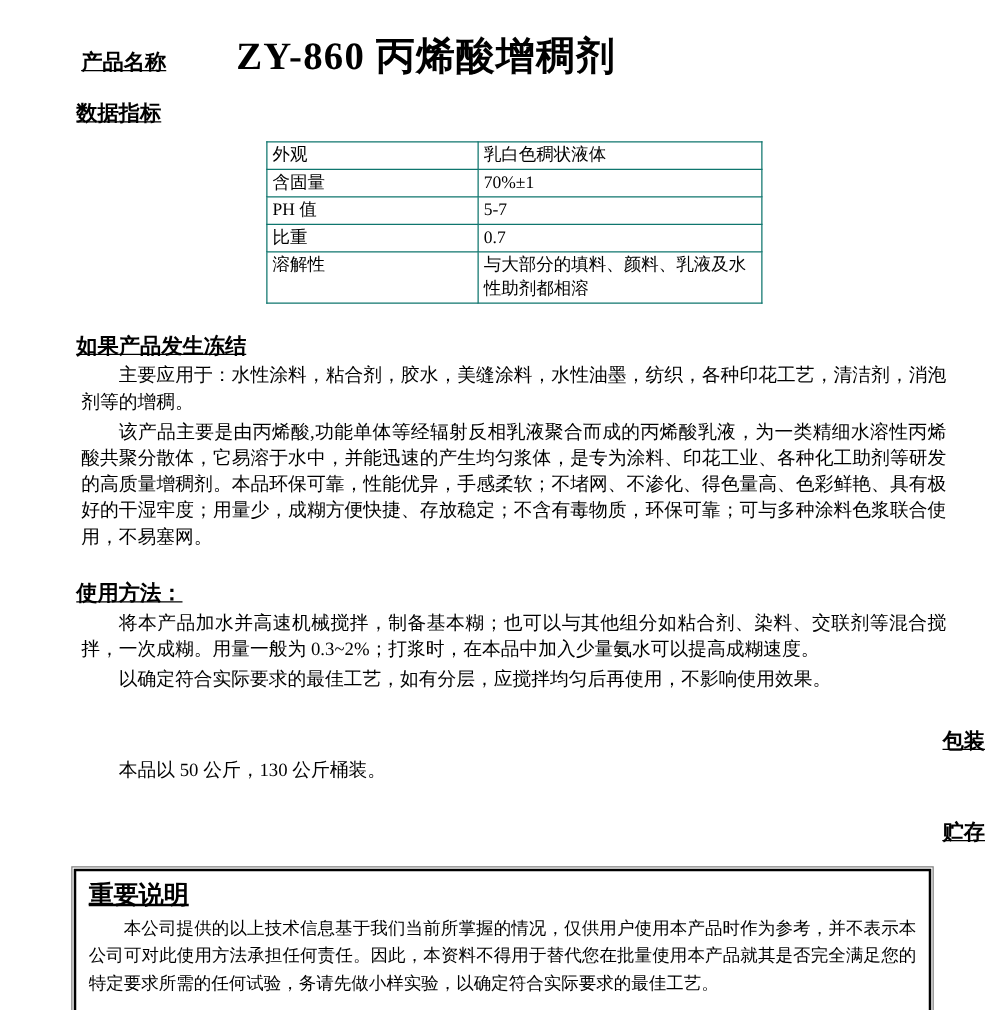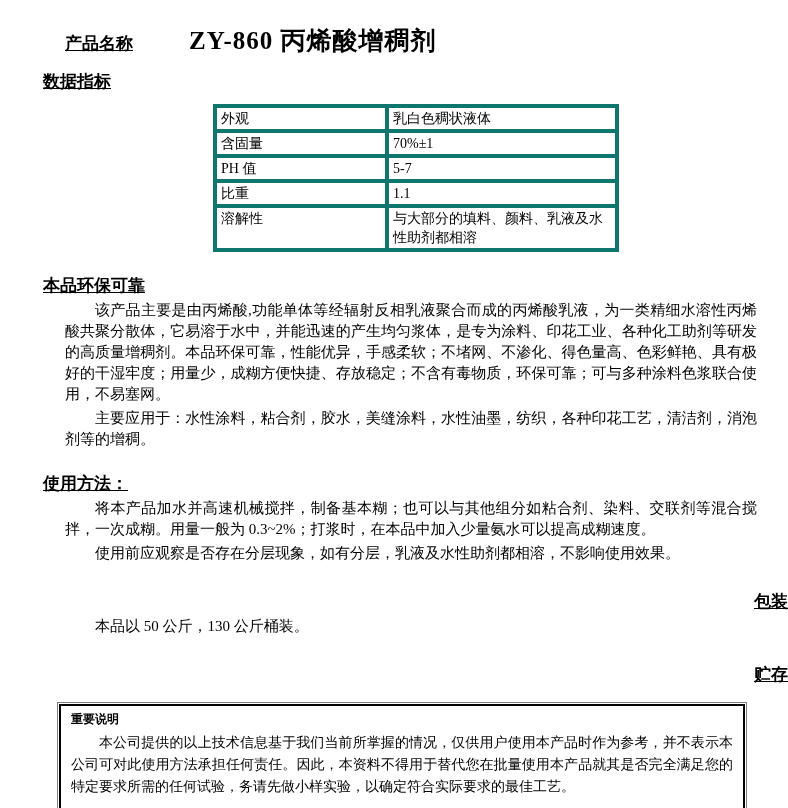--- a/index.html
+++ b/index.html
@@ -15,42 +15,42 @@
   }
   .header-row {
     display: flex;
     align-items: baseline;
     margin: 24px 0 0 65px;
   }
   .section-heading {
     font-size: 17px;
     font-weight: bold;
     text-decoration: underline;
-    margin-left: 43px;
+    margin-left: 61px;
   }
   .product-label {
     font-size: 17px;
     font-weight: bold;
     text-decoration: underline;
   }
   .doc-title {
-    font-size: 25px;
+    font-size: 31px;
     font-weight: bold;
     margin-left: 56px;
     letter-spacing: 1px;
   }
   .spec-table {
     border-collapse: collapse;
     margin: 11px 0 0 213px;
     table-layout: fixed;
     width: 390px;
     font-size: 14px;
   }
   .spec-table td {
-    border: 4px solid #0f766e;
+    border: 1px solid #0f766e;
     padding: 1px 4px;
     vertical-align: top;
     line-height: 19px;
   }
   .spec-table td.col-label { width: 160px; }
   .spec-table td.col-value { width: 218px; }
   .body-para {
     width: 692px;
     margin: 3px 0 0 65px;
     font-size: 15px;
@@ -65,22 +65,23 @@
     margin: 16px 0 0 57px;
     border: 1px solid #7f7f7f;
     padding: 1px;
     box-sizing: border-box;
   }
   .notice-inner {
     border: 2px solid #000000;
     padding: 5px 10px 24px 10px;
   }
   .notice-heading {
-    font-size: 12px;
+    font-size: 20px;
     font-weight: bold;
+    text-decoration: underline;
   }
   .notice-body {
     font-size: 14px;
     line-height: 22px;
     text-indent: 2em;
     margin-top: 4px;
     text-align: justify;
   }
 </style>
 </head>
@@ -104,36 +105,36 @@
       <tr>
         <td class="col-label">含固量</td>
         <td class="col-value">70%±1</td>
       </tr>
       <tr>
         <td class="col-label">PH 值</td>
         <td class="col-value">5-7</td>
       </tr>
       <tr>
         <td class="col-label">比重</td>
-        <td class="col-value">1.1</td>
+        <td class="col-value">0.7</td>
       </tr>
       <tr>
         <td class="col-label">溶解性</td>
         <td class="col-value">与大部分的填料、颜料、乳液及水性助剂都相溶</td>
       </tr>
     </tbody>
   </table>
 
-  <div class="section-heading mt-sec">本品环保可靠</div>
+  <div class="section-heading mt-sec">如果产品发生冻结</div>
+  <p class="body-para">主要应用于：水性涂料，粘合剂，胶水，美缝涂料，水性油墨，纺织，各种印花工艺，清洁剂，消泡剂等的增稠。</p>
   <p class="body-para">该产品主要是由丙烯酸,功能单体等经辐射反相乳液聚合而成的丙烯酸乳液，为一类精细水溶性丙烯酸共聚分散体，它易溶于水中，并能迅速的产生均匀浆体，是专为涂料、印花工业、各种化工助剂等研发的高质量增稠剂。本品环保可靠，性能优异，手感柔软；不堵网、不渗化、得色量高、色彩鲜艳、具有极好的干湿牢度；用量少，成糊方便快捷、存放稳定；不含有毒物质，环保可靠；可与多种涂料色浆联合使用，不易塞网。</p>
-  <p class="body-para">主要应用于：水性涂料，粘合剂，胶水，美缝涂料，水性油墨，纺织，各种印花工艺，清洁剂，消泡剂等的增稠。</p>
 
   <div class="section-heading mt-sec">使用方法：</div>
   <p class="body-para">将本产品加水并高速机械搅拌，制备基本糊；也可以与其他组分如粘合剂、染料、交联剂等混合搅拌，一次成糊。用量一般为 0.3~2%；打浆时，在本品中加入少量氨水可以提高成糊速度。</p>
-  <p class="body-para">使用前应观察是否存在分层现象，如有分层，乳液及水性助剂都相溶，不影响使用效果。</p>
+  <p class="body-para">以确定符合实际要求的最佳工艺，如有分层，应搅拌均匀后再使用，不影响使用效果。</p>
 
   <div class="section-heading mt-sec-lg">包装</div>
   <p class="body-para">本品以 50 公斤，130 公斤桶装。</p>
 
   <div class="section-heading mt-sec-lg">贮存</div>
 
   <div class="notice-box">
     <div class="notice-inner">
       <div class="notice-heading">重要说明</div>
       <div class="notice-body">本公司提供的以上技术信息基于我们当前所掌握的情况，仅供用户使用本产品时作为参考，并不表示本公司可对此使用方法承担任何责任。因此，本资料不得用于替代您在批量使用本产品就其是否完全满足您的特定要求所需的任何试验，务请先做小样实验，以确定符合实际要求的最佳工艺。</div>

